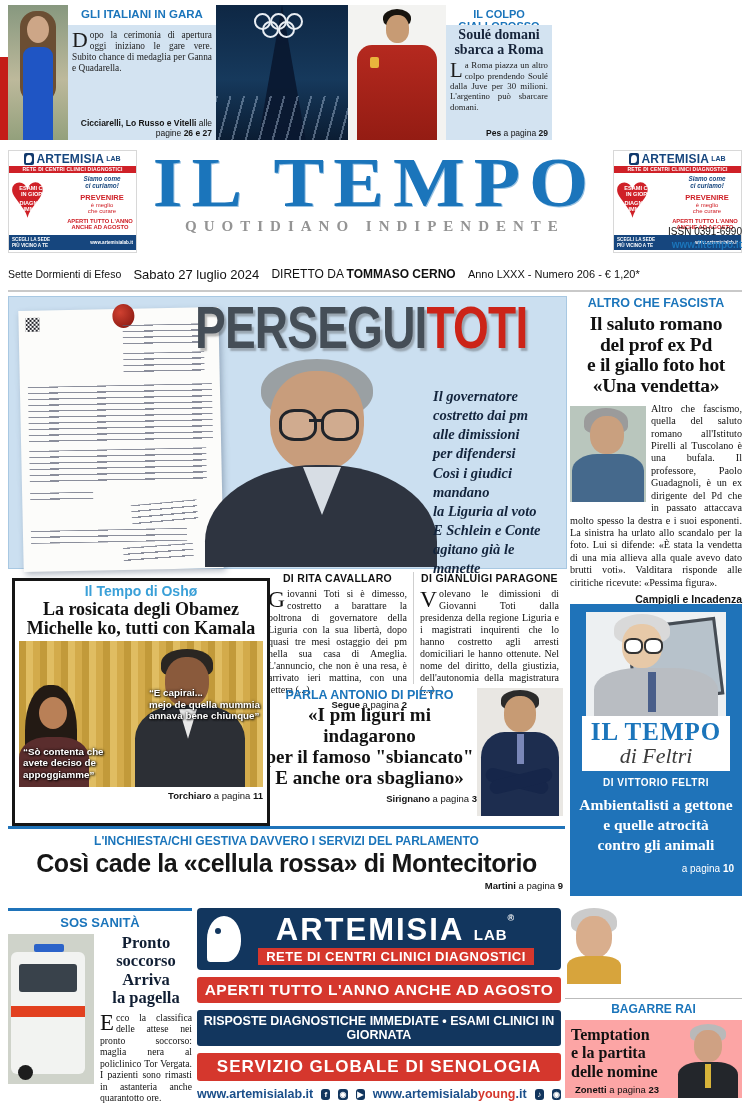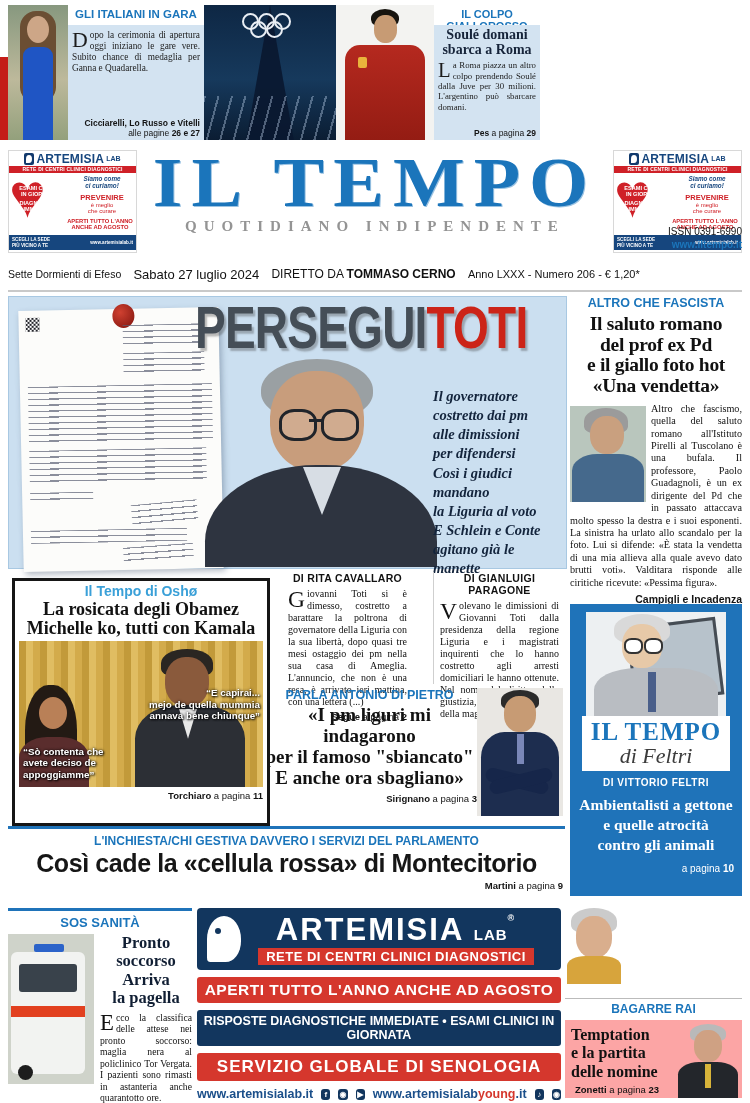--- a/index.html
+++ b/index.html
@@ -93,21 +93,21 @@
   #toti .lens{position:absolute;top:50px;width:32px;height:26px;border:3px solid #20242a;border-radius:40%;background:rgba(255,255,255,.15);}
   #toti .l1{left:74px;} #toti .l2{left:116px;}
   #toti .bridge{position:absolute;left:104px;top:60px;width:14px;height:3px;background:#20242a;}
   #toti .p-torso{position:absolute;left:0;top:106px;width:232px;height:102px;background:#2e3440;border-radius:48% 48% 0 0/75% 75% 0 0;}
   #toti .shirt{position:absolute;left:98px;top:108px;width:38px;height:48px;background:#d7dde4;clip-path:polygon(0 0,100% 0,50% 100%);}
   #main-deck{position:absolute;left:424px;top:90px;width:130px;font-family:"Liberation Serif",serif;
       font-style:italic;font-weight:bold;font-size:14.5px;line-height:1.32;color:#13243c;}
 
   
   #authors-row{position:absolute;left:262px;top:572px;width:303px;height:112px;display:flex;}
-  .auth-col{width:50%;padding:0 6px;display:flex;flex-direction:column;margin-left:20px;}
+  .auth-col{width:50%;padding:0 6px;display:flex;flex-direction:column;}
   .auth-col + .auth-col{border-left:1px solid #cfcfcf;}
   .auth-name{font-size:10.5px;font-weight:bold;text-align:center;letter-spacing:.3px;}
   .auth-body{margin-top:4px;font-family:"Liberation Serif",serif;font-size:10px;line-height:1.2;text-align:justify;}
   .auth-segue{margin-top:3px;}
 
   
   #osho{position:absolute;left:12px;top:578px;width:244px;height:238px;background:#fff;border:3px solid #161616;padding:2px 4px;z-index:4;}
   #osho .kicker{color:#3aa0d8;font-size:14px;}
   #osho-headline{font-weight:900;text-align:center;font-size:18px;line-height:1.05;color:#121212;margin-top:1px;}
   #osho-photo{position:relative;margin-top:3px;height:146px;overflow:hidden;
@@ -116,21 +116,21 @@
   #kamala-hair{left:6px;top:44px;width:52px;height:100px;background:#231a14;border-radius:45% 45% 20% 20%;}
   #kamala-face{left:20px;top:56px;width:28px;height:32px;background:#b98057;border-radius:50%;}
   #kamala-torso{left:0px;top:96px;width:70px;height:52px;background:#5a2d2d;border-radius:40% 40% 0 0;}
   #obama-hair{left:142px;top:8px;width:52px;height:28px;background:#2a2622;border-radius:50% 50% 30% 30%;}
   #obama-face{left:146px;top:16px;width:44px;height:50px;background:#8a5a3c;border-radius:46%;}
   #obama-torso{left:116px;top:64px;width:110px;height:84px;background:#2c2f35;border-radius:40% 40% 0 0;}
   #obama-shirt{left:160px;top:68px;width:18px;height:30px;background:#e8e8e8;clip-path:polygon(0 0,100% 0,50% 100%);}
   .bubble{position:absolute;color:#fff;font-weight:bold;font-size:9.8px;line-height:1.2;
       text-shadow:0 0 3px #000,1px 1px 2px #000;}
   #bubble-left{left:4px;bottom:6px;text-align:left;}
-  #bubble-right{right:3px;top:46px;text-align:right;}
+  #bubble-right{right:3px;top:46px;text-align:left;}
   #osho .byline{margin-top:3px;}
 
   
   #dipietro{position:absolute;left:262px;top:688px;width:303px;height:134px;}
   #dipietro .kicker{font-size:12.5px;}
   #dipietro-headline{margin-top:3px;width:215px;font-family:"Liberation Serif",serif;font-weight:900;
       font-size:19px;line-height:1.1;text-align:center;color:#121212;}
   #dipietro .byline{width:215px;margin-top:4px;}
   #ph-dipietro{position:absolute;right:2px;top:0;width:86px;height:128px;background:#e9e7e3;overflow:hidden;}
   #ph-dipietro .p-hair{position:absolute;left:24px;top:2px;width:38px;height:20px;background:#2b2b2b;border-radius:50% 50% 30% 30%;}
@@ -240,21 +240,21 @@
 <div id="page">
 
   <div id="red-bar"></div>
 
   <div id="top-strip">
     <div id="ph-swimmer" class="ts-photo">
       <span class="p-hair"></span>
       <span class="p-face"></span>
       <span class="p-torso"></span>
     </div>
-    <div class="ts-box" style="width:136px">
+    <div class="ts-box" style="width:148px">
       <div class="ts-kicker kicker">GLI ITALIANI IN GARA</div>
       <div class="ts-content">
         <div class="ts-body serif dropcap">Dopo la cerimonia di apertura oggi iniziano le gare vere. Subito chance di medaglia per Ganna e Quadarella.</div>
         <div class="byline" style="margin-top:auto;font-size:8.5px">
           <b>Cicciarelli, Lo Russo e Vitelli</b><span> alle pagine </span><b>26 e 27</b>
         </div>
       </div>
     </div>
     <div id="ph-eiffel" class="ts-photo">
       <span class="tower"></span>

